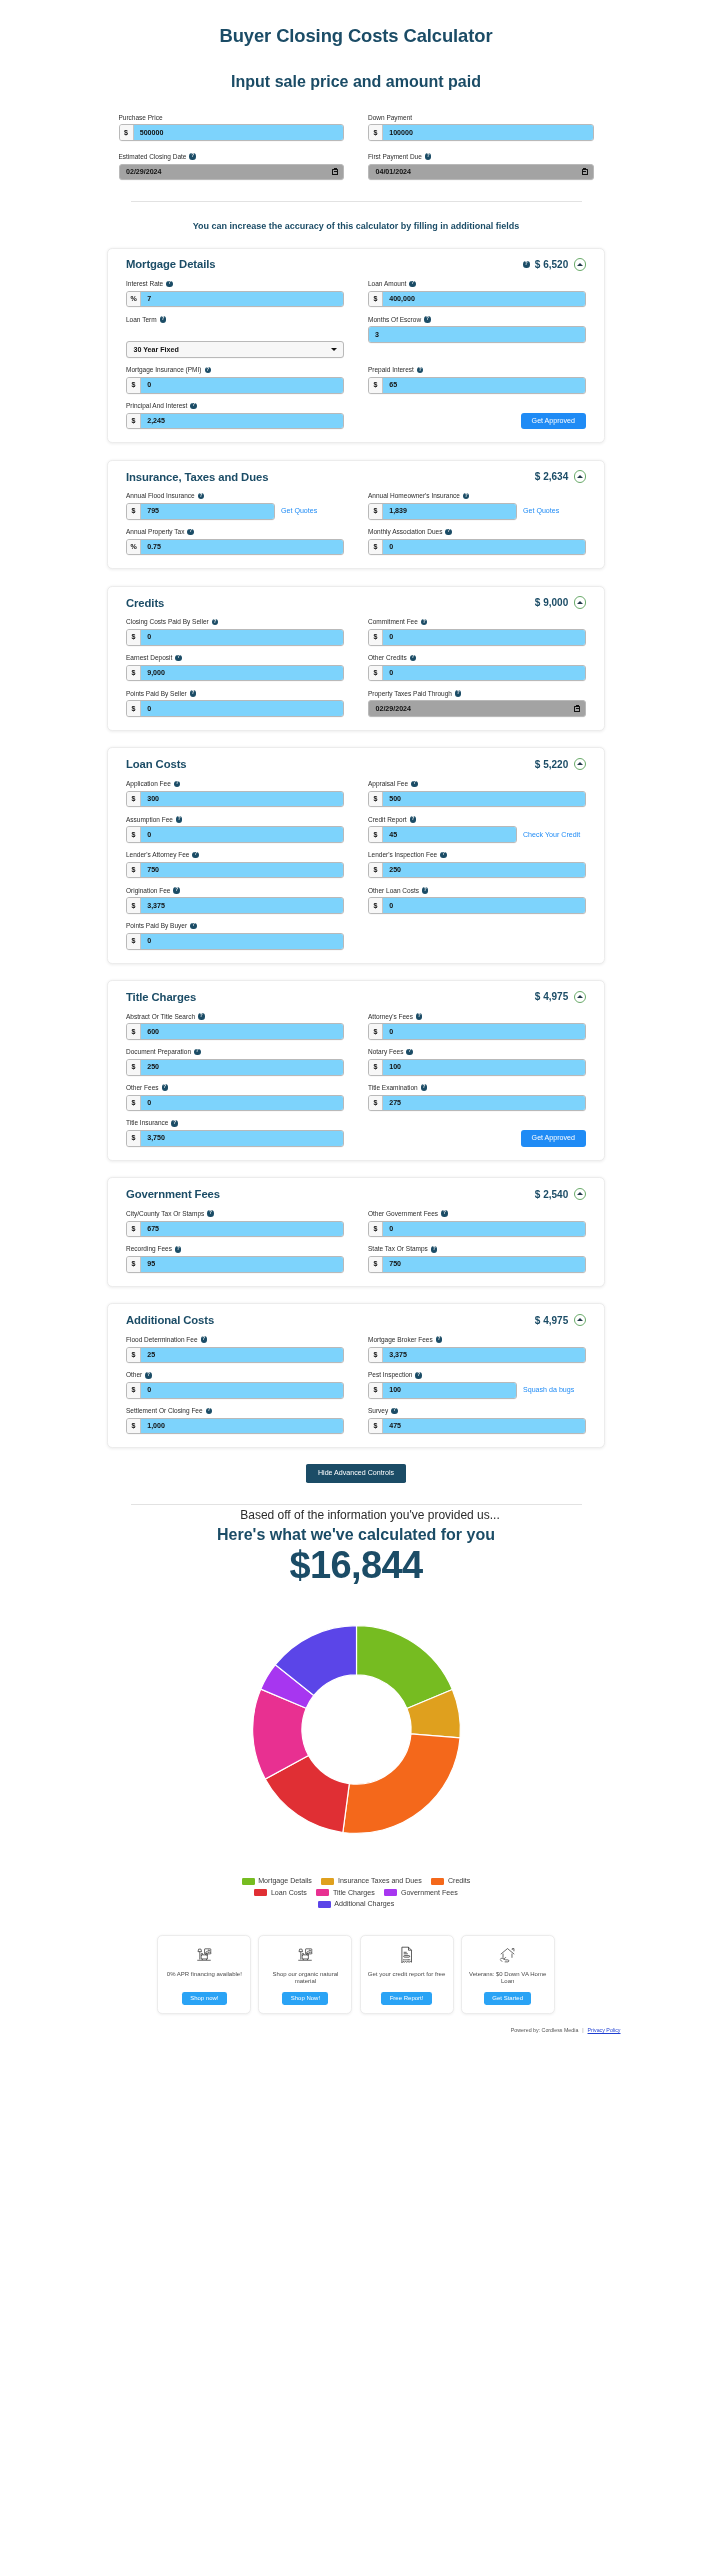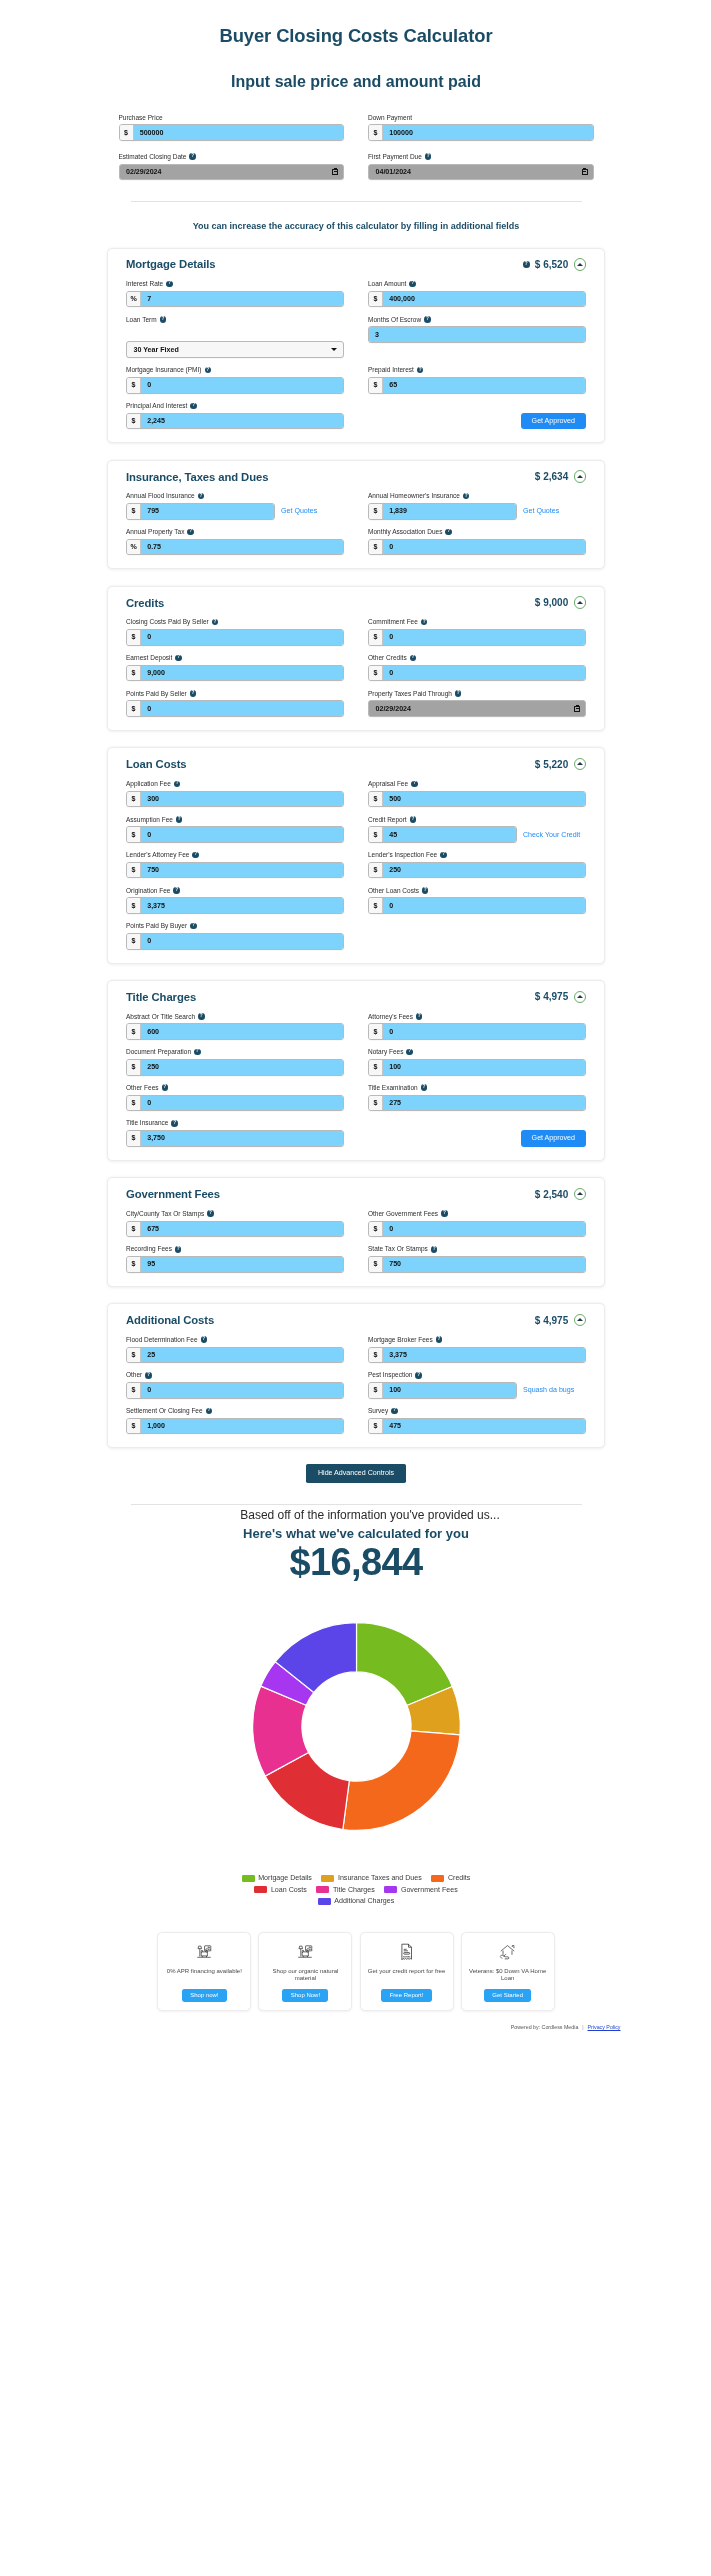--- a/index.html
+++ b/index.html
@@ -246,21 +246,21 @@
     padding: 0 12px;
     height: 19px;
     line-height: 19px;
     cursor: pointer;
   }
 
   
   .results { text-align: center; margin-top: 3.6px; }
   .results-pre { font-size: 12px; color: #2b2b2b; margin: 0; padding-left: 28px; }
   .results-head {
-    font-size: 13px; font-weight: bold; color: #1b4c66;
+    font-size: 16px; font-weight: bold; color: #1b4c66;
     margin: 3.6px 0 0 0;
   }
   .results-total {
     font-size: 38px; font-weight: bold; color: #1b4c66;
     margin: 2.4px 0 0 0; line-height: 1.05; letter-spacing: -0.6px;
   }
 
   .donut-wrap { display: flex; justify-content: center; margin-top: 3.6px; }
   .legend {
     margin: 8.3px auto 0 auto;

